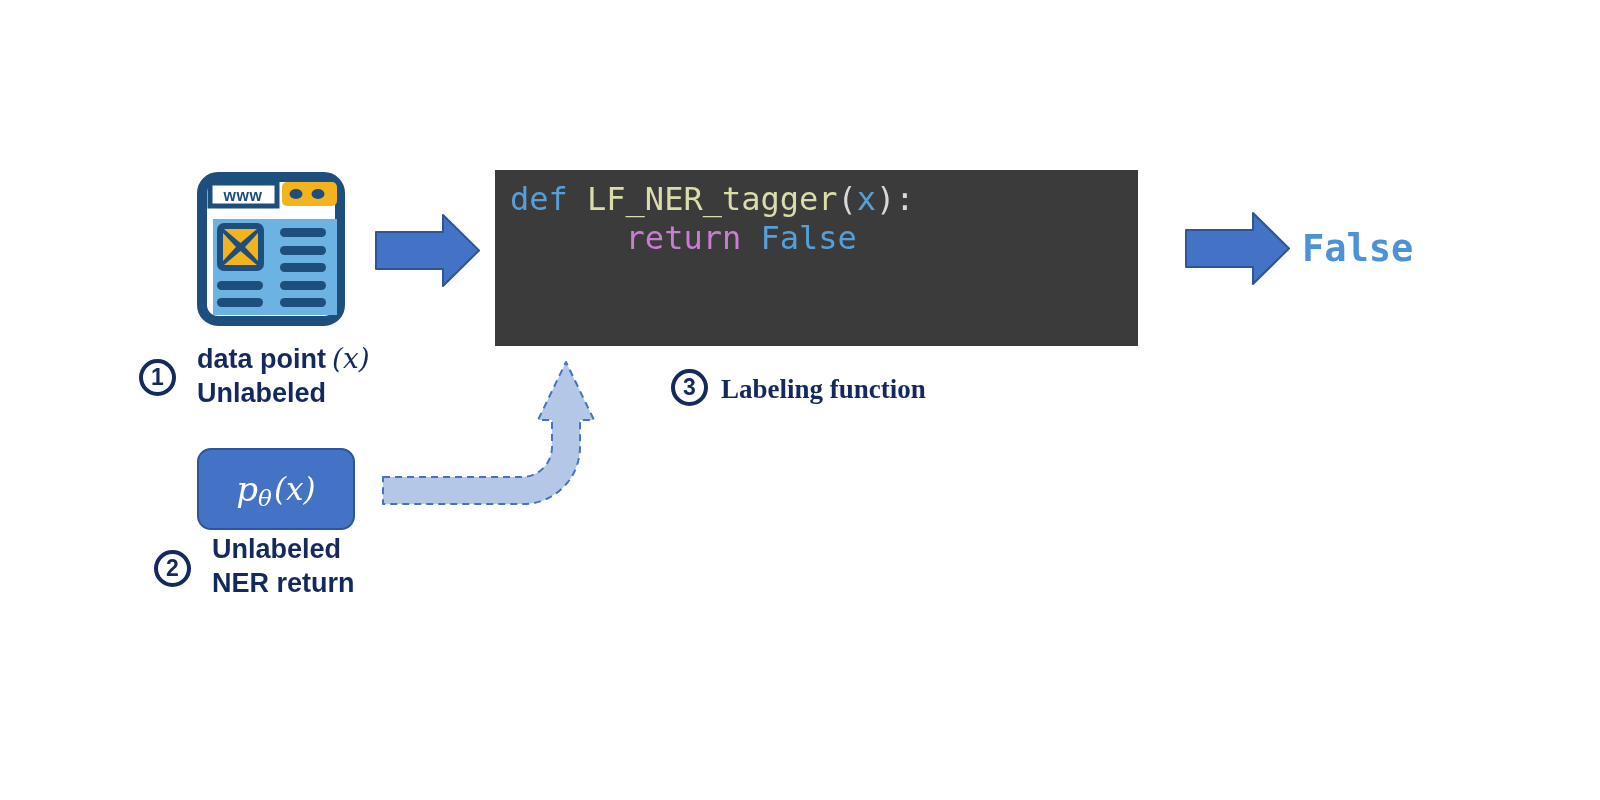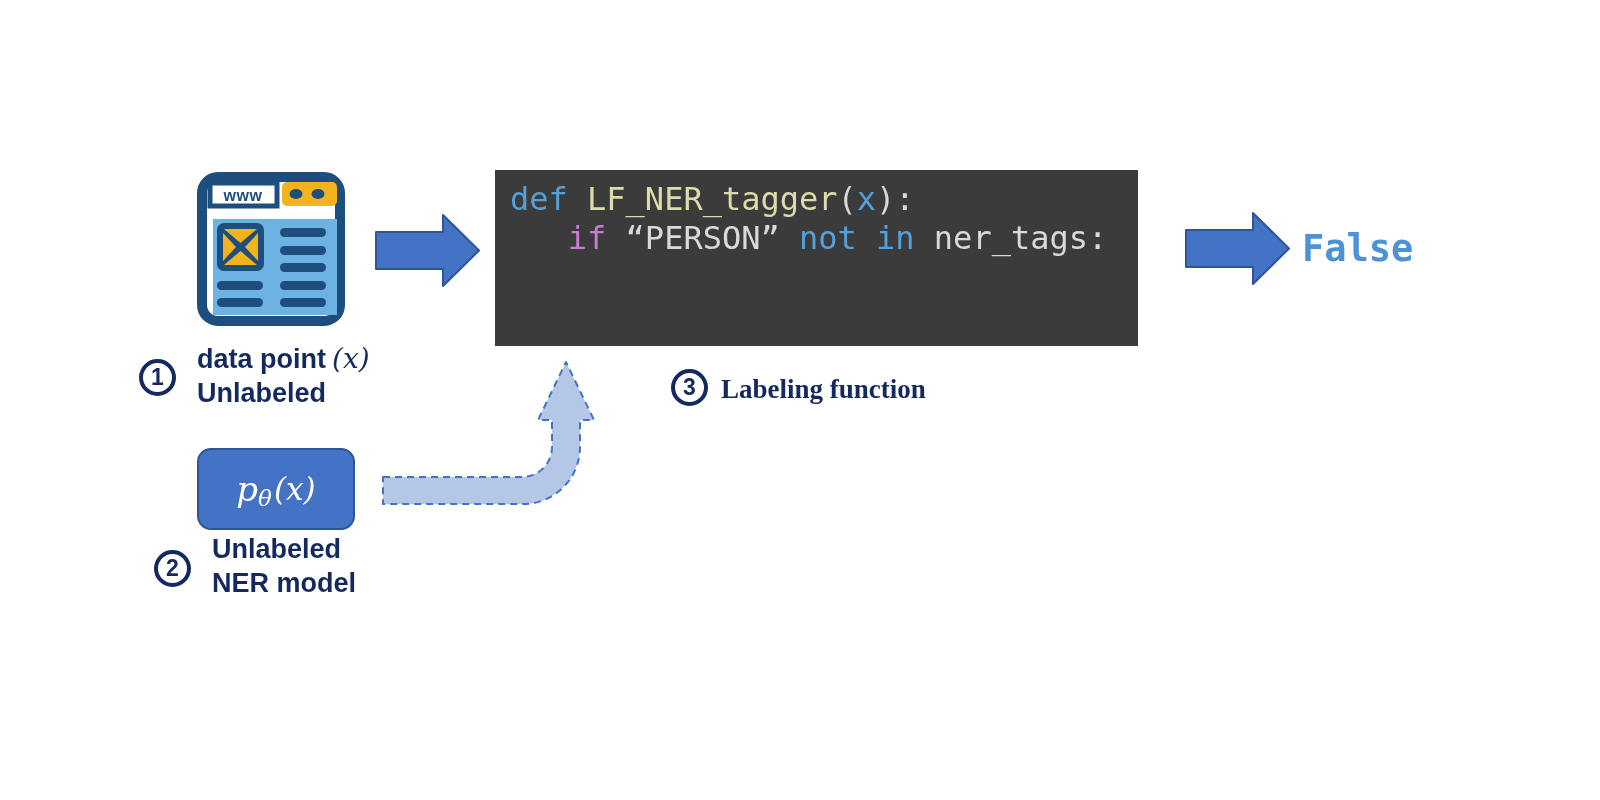--- a/index.html
+++ b/index.html
@@ -87,21 +87,21 @@
       <rect x="21" y="127" width="46" height="9" rx="4.5" class="fill-navy"></rect>
     </g>
   </svg>
 
   <svg class="abs block-arrow" style="left:375px; top:212px;" width="106" height="77" viewBox="0 0 106 77">
     <path d="M1 20 H68 V3 L104 38.5 L68 74 V57 H1 Z"></path>
   </svg>
 
   <div class="abs code-block">
     <div class="code-line"><span class="tok-kw">def </span><span class="tok-fn">LF_NER_tagger</span><span class="tok-pl">(</span><span class="tok-kw">x</span><span class="tok-pl">):</span></div>
-    <div class="code-line"><span class="tok-pl">   </span><span class="tok-ctl">if</span><span class="tok-pl"> “PERSON” </span><span class="tok-kw">not in</span><span class="tok-pl"> ner_tags:</span></div>
+    <div class="code-line"><span class="tok-pl">      </span><span class="tok-ctl">return </span><span class="tok-kw">False</span></div>
   </div>
 
   <svg class="abs block-arrow" style="left:1185px; top:210px;" width="106" height="77" viewBox="0 0 106 77">
     <path d="M1 20 H68 V3 L104 38.5 L68 74 V57 H1 Z"></path>
   </svg>
 
   <div class="abs output-false">False</div>
 
   <div class="abs step-circle" style="left:139px; top:359px;">
     <span>1</span>
@@ -119,21 +119,21 @@
 
   <svg class="abs" style="left:375px; top:350px;" width="230" height="160" viewBox="0 0 230 160">
     <path class="dashed-path" d="M8 127 L147 127 A30 30 0 0 0 177 97 L177 70 L163 70 L191 12 L219 70 L205 70 L205 97 A57 57 0 0 1 148 154 L8 154 Z"></path>
   </svg>
 
   <div class="abs step-circle" style="left:154px; top:550px;">
     <span>2</span>
   </div>
   <div class="abs step-text" style="left:212px; top:532px;">
     <div>Unlabeled</div>
-    <div>NER model</div>
+    <div>NER return</div>
   </div>
 
   <div class="abs step-circle" style="left:671px; top:369px;">
     <span>3</span>
   </div>
   <div class="abs step-text" style="left:721px; top:372px;font-family:Liberation Serif, serif;">Labeling function</div>
 
 </div>
 
 </body></html>

